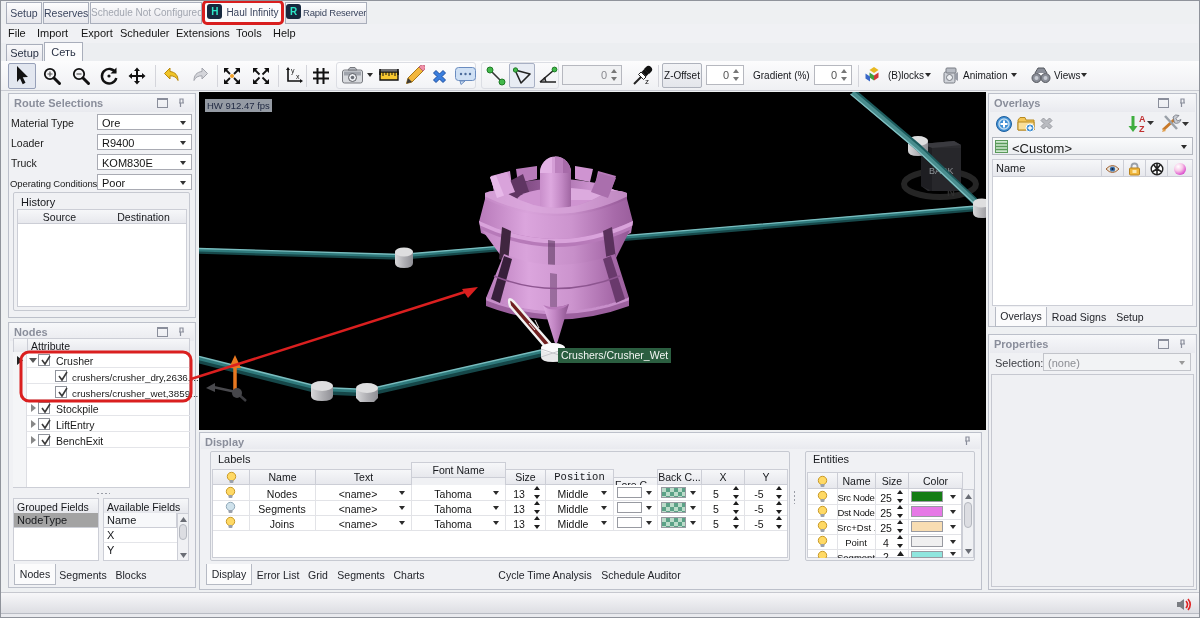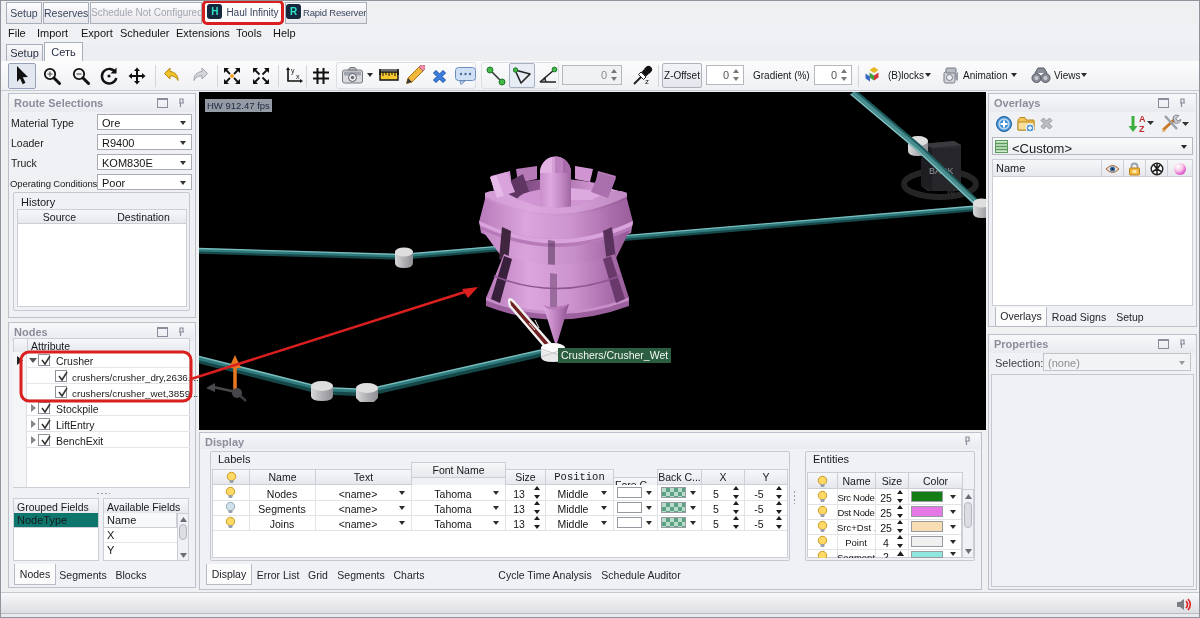--- a/index.html
+++ b/index.html
@@ -344,21 +344,21 @@
         <path d="M3 6l3 4 5-8" stroke="#3a3a3a" stroke-width="1.6" fill="none"></path>
       </svg>
     </span>
   <div class="abs" style="left:56px;top:435px;font-size:10.5px;">BenchExit</div>
   <div class="abs" style="left:27px;top:447px;width:163px;height:1px;background:#e4e5e9;"></div>
 
   <div class="abs" style="left:96px;top:492px;width:14px;height:3px;background:radial-gradient(circle 1px at 2px 1.5px,#9a9da6 55%,transparent 60%) 0 0/4px 3px repeat-x;"></div>
 </div>
 <div id="fieldtables">
   <div class="ghead" style="left:13px;top:498px;width:86px;height:16px;text-align:left;padding:2px 0 0 3px;">Grouped Fields</div>
-  <div class="gcell" style="left:13px;top:513px;width:86px;height:15px;border:1px solid #ccced6;border-top:none;background:#0f766e;padding:1px 0 0 3px;">NodeType</div>
+  <div class="gcell" style="left:13px;top:513px;width:86px;height:15px;border:1px solid #ccced6;border-top:none;background:#a3a3a3;padding:1px 0 0 3px;">NodeType</div>
   <div class="gcell white" style="left:13px;top:528px;width:86px;height:33px;border:1px solid #ccced6;border-top:none;"></div>
   <div class="ghead" style="left:103px;top:498px;width:86px;height:16px;text-align:left;padding:2px 0 0 3px;">Available Fields</div>
   <div class="gcell" style="left:103px;top:513px;width:74px;height:15px;border:1px solid #ccced6;border-top:none;background:#f7f8fa;padding:1px 0 0 3px;">Name</div>
   <div class="gcell white" style="left:103px;top:528px;width:74px;height:15px;border-left:1px solid #ccced6;padding:1px 0 0 3px;border-bottom:1px solid #e4e5e9;">X</div>
   <div class="gcell white" style="left:103px;top:543px;width:74px;height:18px;border-left:1px solid #ccced6;border-bottom:1px solid #ccced6;padding:1px 0 0 3px;">Y</div>
 
   <div class="abs" style="left:177px;top:513px;width:12px;height:48px;background:#f0f1f4;border:1px solid #ccced6;"></div>
   <svg class="abs" style="left:180px;top:517px;" width="7" height="5" viewBox="0 0 7 5">
       <path d="M0 5h7L3.5 0Z" fill="#6a6d75"></path>
     </svg>

